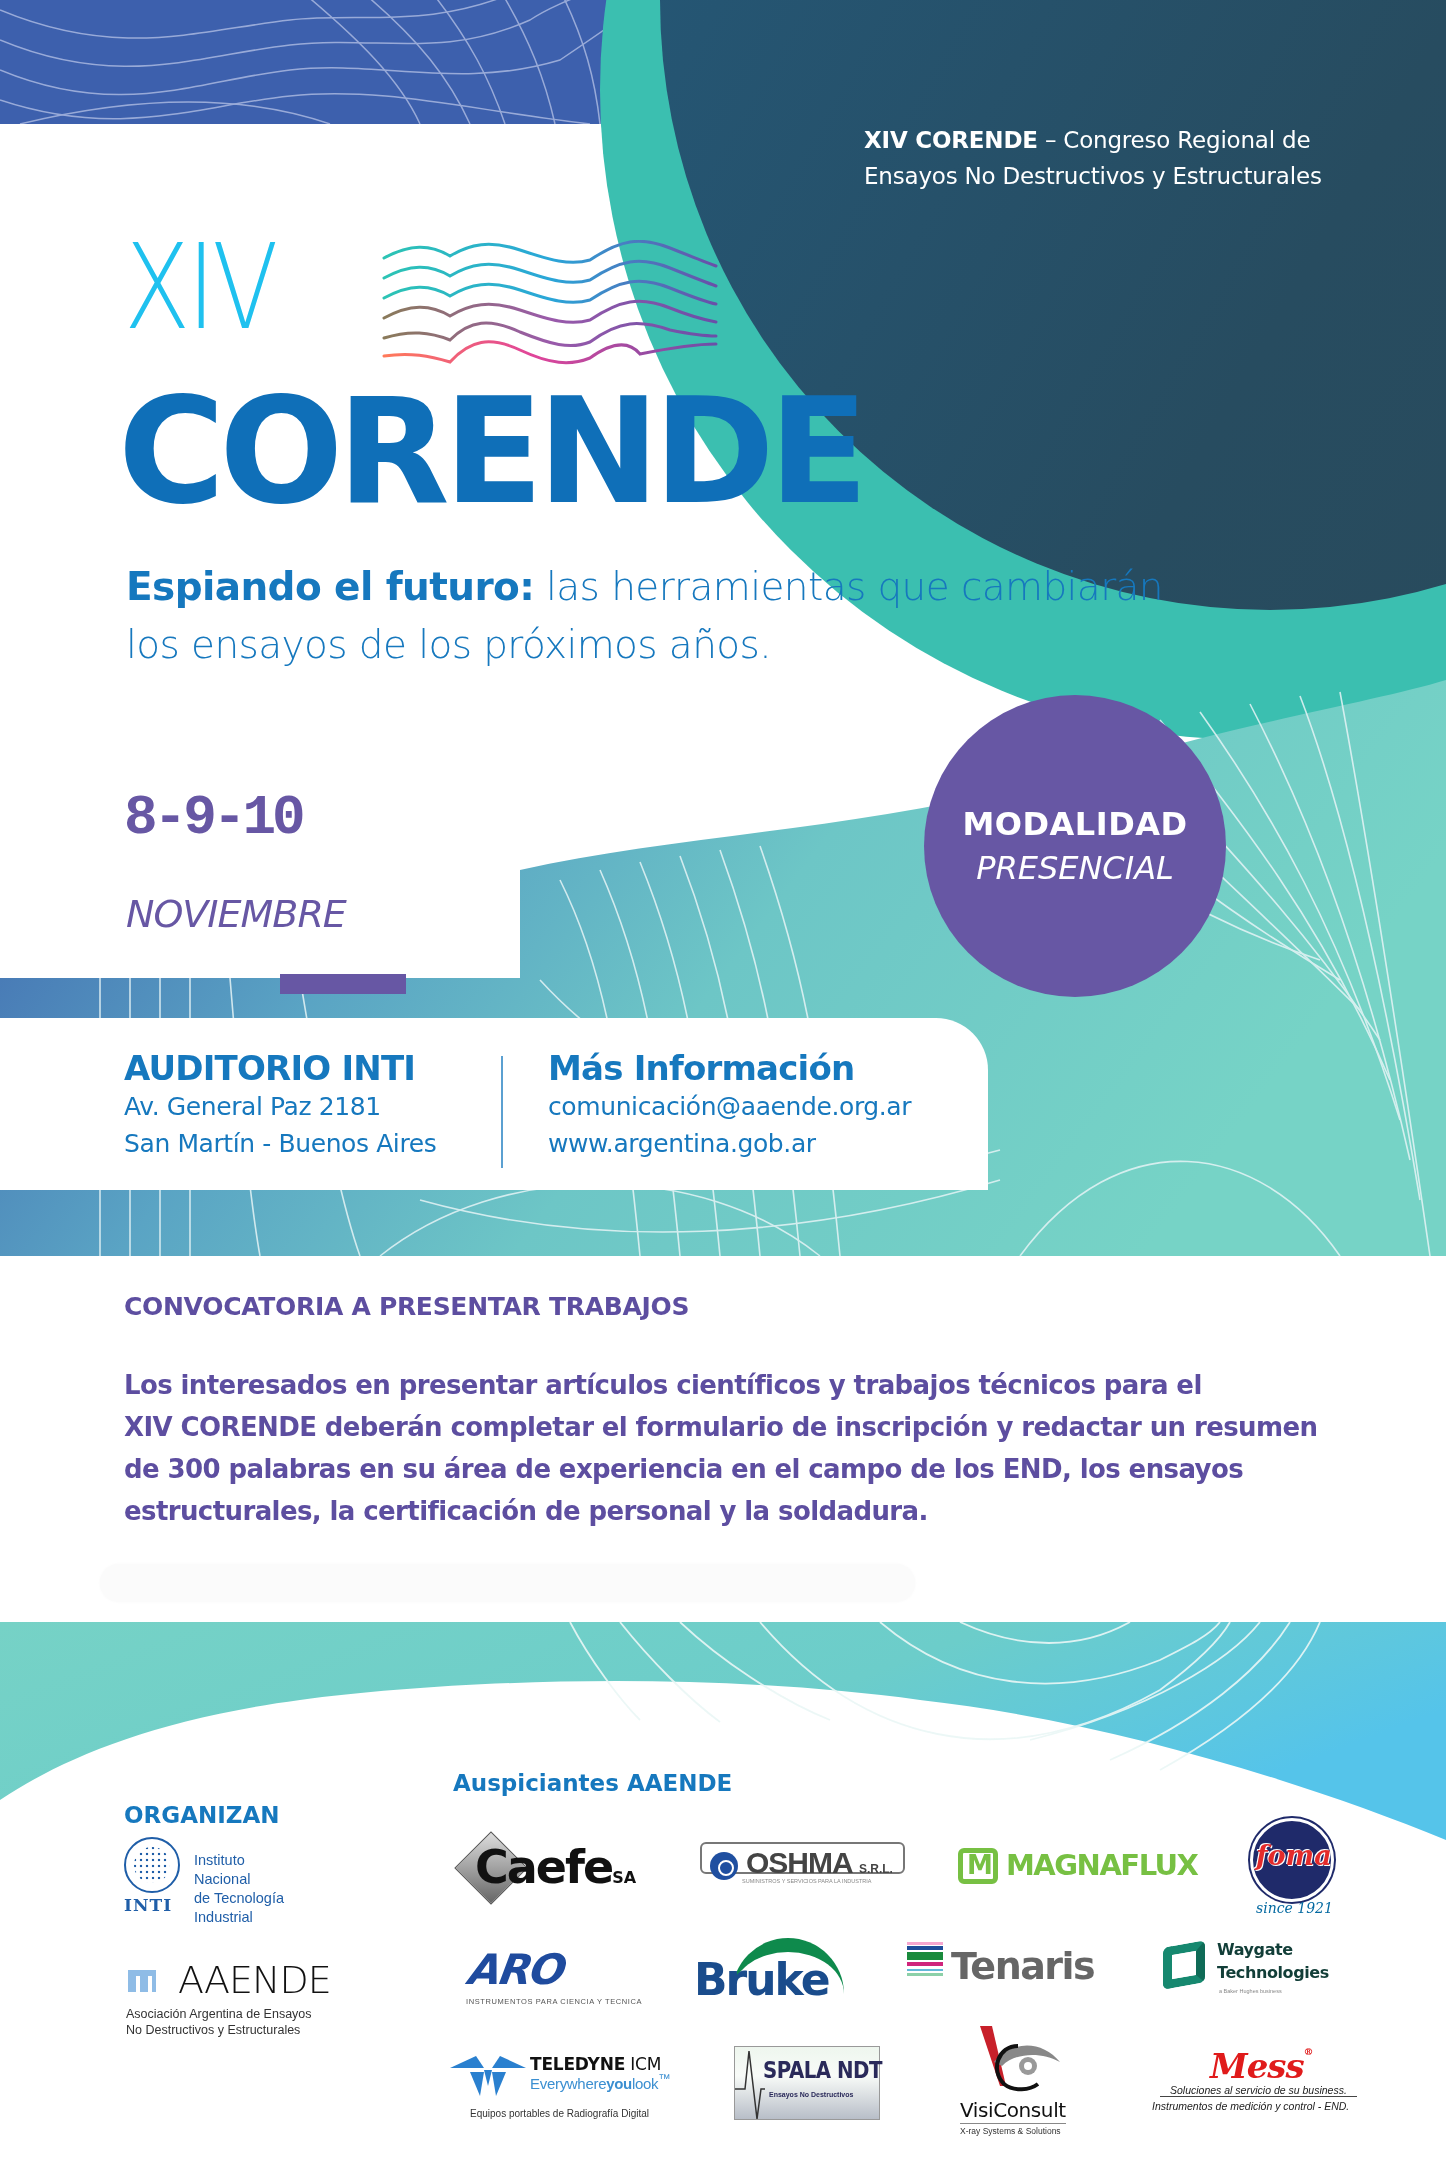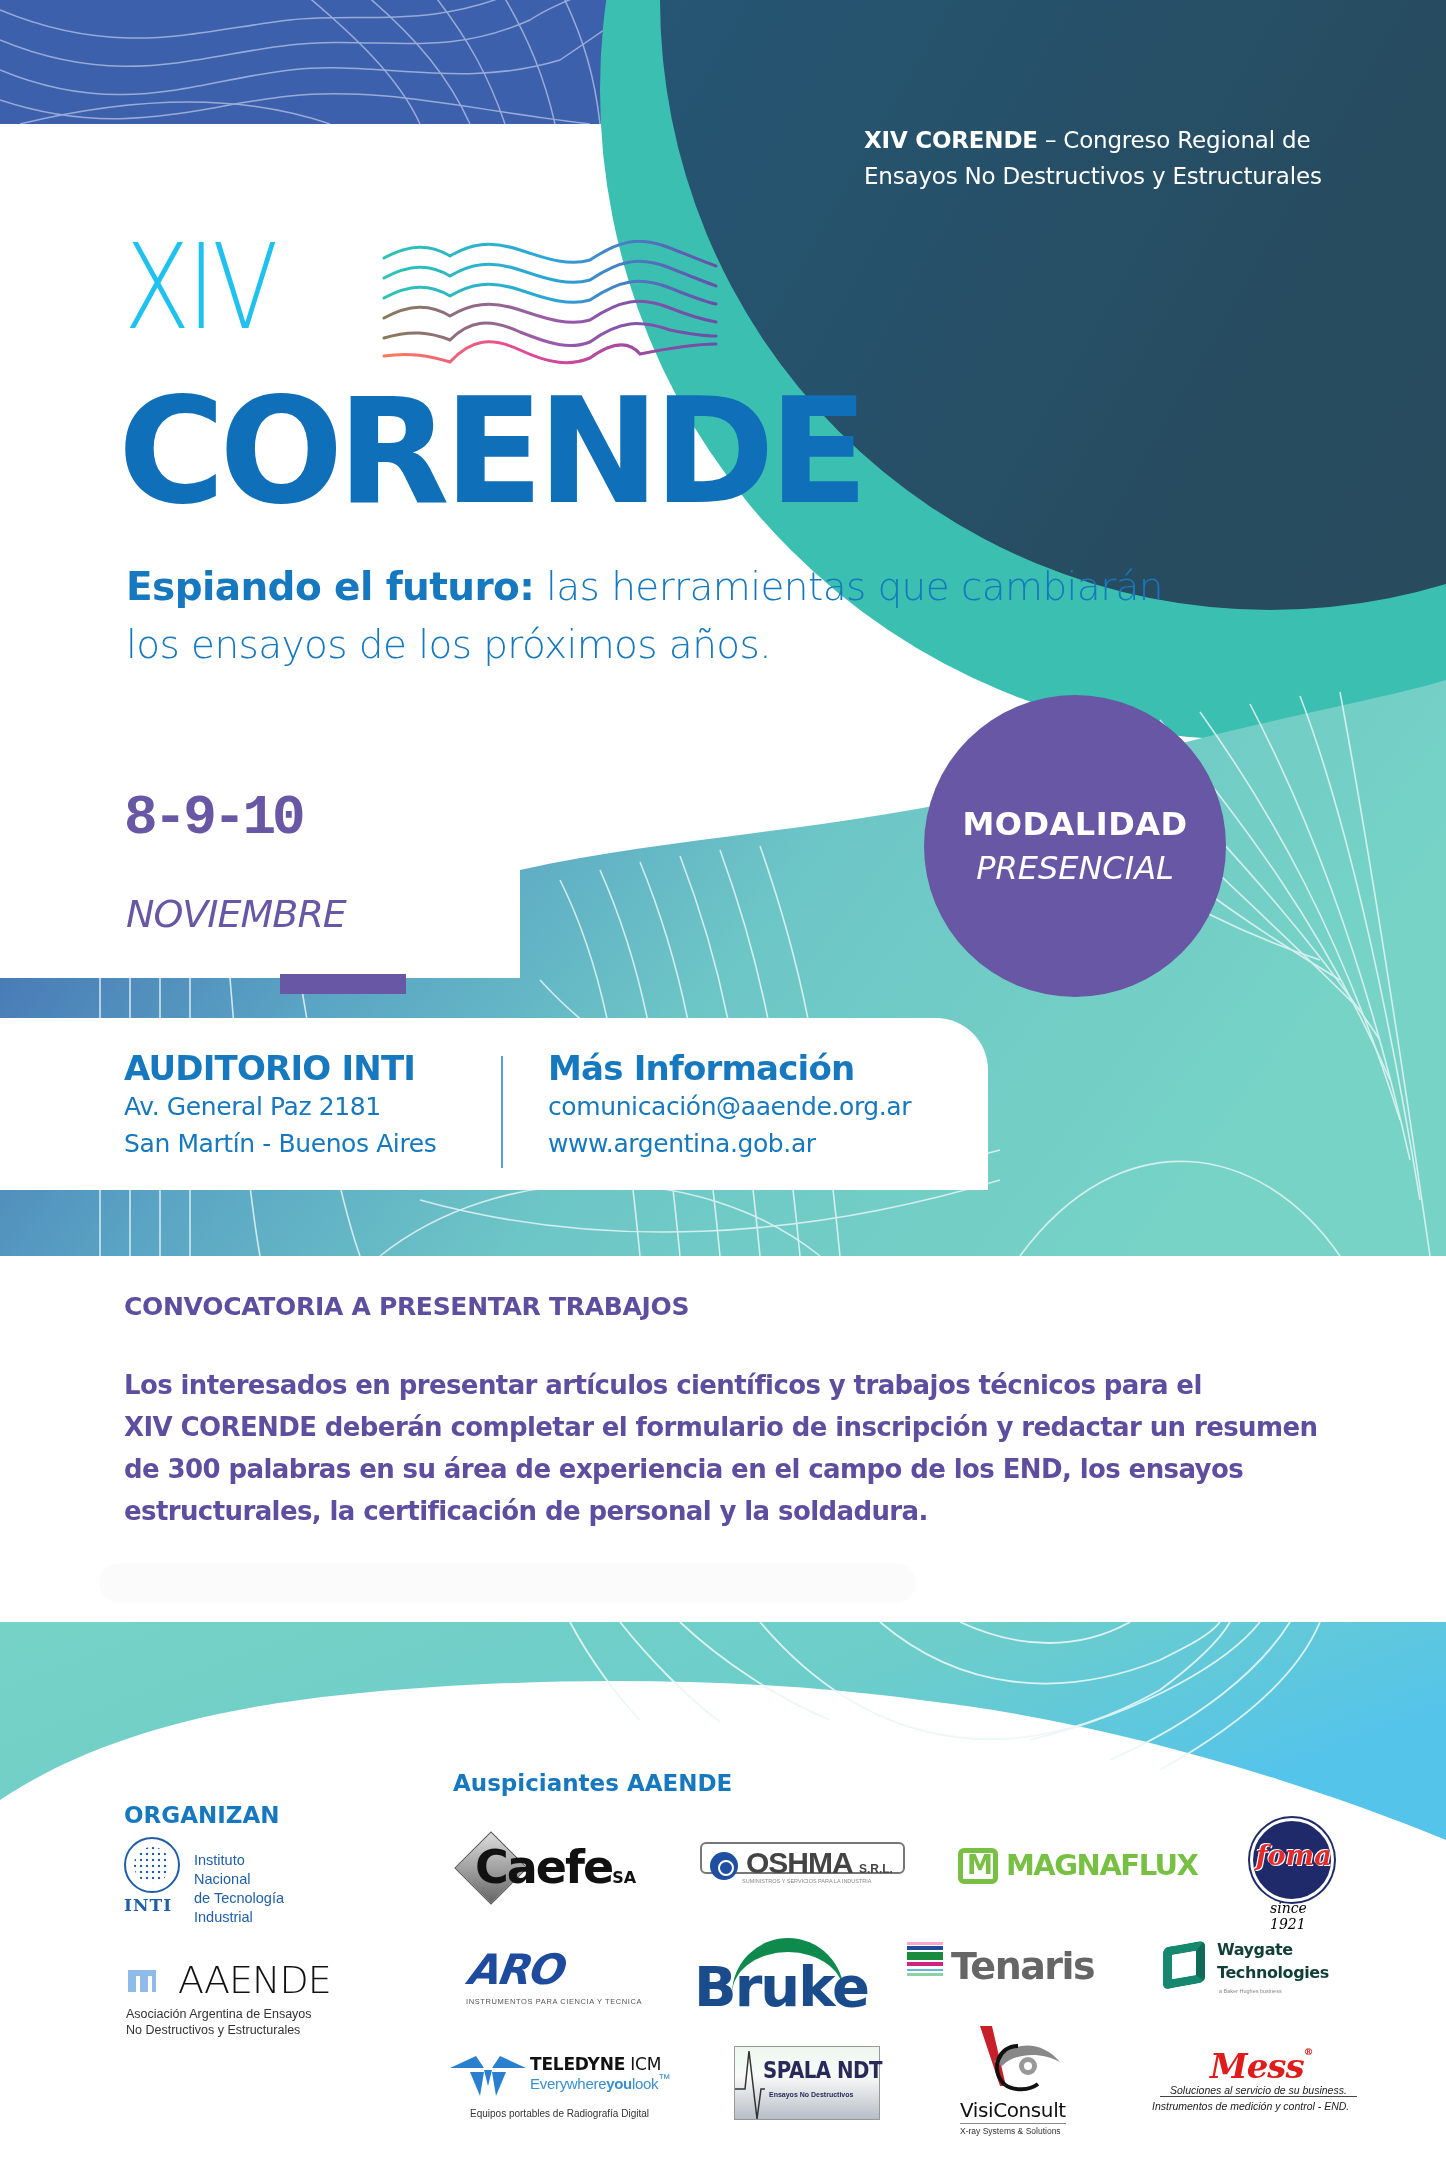--- a/index.html
+++ b/index.html
@@ -100,30 +100,30 @@
   .mag-icon { position: absolute; left: 0; top: 6px; width: 40px; height: 36px; border: 5px solid #77c043; border-radius: 6px; }
   .mag-icon::after { content: "M"; position: absolute; left: 4px; top: -3px; font-size: 26px; font-weight: 900; color: #77c043; font-family: "DejaVu Sans", sans-serif; }
   .mag-text { position: absolute; left: 48px; top: 6px; font-size: 29px; font-weight: 900; color: #77c043;
     font-family: "DejaVu Sans", sans-serif; letter-spacing: -1.5px; }
 
   .foma { left: 1250px; top: 1818px; width: 84px; height: 100px; }
   .foma-circle { position: absolute; left: 0; top: 0; width: 84px; height: 84px; border-radius: 50%; background: #1f2a6a;
     border: 3px solid #fff; box-shadow: 0 0 0 2px #1f2a6a; }
   .foma-word { position: absolute; left: 6px; top: 22px; font-size: 27px; font-weight: bold; font-style: italic; color: #e42b2b;
     font-family: "DejaVu Serif", serif; text-shadow: 1px 1px 0 #fff, -1px -1px 0 #fff; }
-  .foma-since { position: absolute; left: 20px; top: 82px; font-size: 14px; font-style: italic; color: #000000; font-family: "DejaVu Serif", serif; }
+  .foma-since { position: absolute; left: 6px; top: 82px; font-size: 14px; font-style: italic; color: #0369a1; font-family: "DejaVu Serif", serif; }
 
   .aro { left: 460px; top: 1945px; width: 180px; height: 70px; }
   .aro-word { position: absolute; left: 10px; top: 0; font-size: 42px; font-weight: 900; font-style: italic; color: #1f4b9e;
     font-family: "DejaVu Sans", sans-serif; letter-spacing: -2px; transform: skewX(-10deg); }
   .aro-sub { position: absolute; left: 6px; top: 52px; font-size: 7.5px; color: #555; letter-spacing: 0.6px; font-family: "Liberation Sans", sans-serif; white-space: nowrap; }
 
   .bruke { left: 690px; top: 1932px; width: 160px; height: 80px; }
   .bruke-arc { position: absolute; left: 42px; top: 6px; width: 112px; height: 60px; border-top: 14px solid #0e8a4c; border-radius: 60px 60px 0 0; }
-  .bruke-word { position: absolute; left: 4px; top: 22px; font-size: 56px; font-weight: bold; color: #1a4c8c; font-family: "DejaVu Sans", sans-serif; letter-spacing: -2px; }
+  .bruke-word { position: absolute; left: 4px; top: 22px; font-size: 44px; font-weight: bold; color: #1a4c8c; font-family: "DejaVu Sans", sans-serif; letter-spacing: -2px; }
 
   .tenaris { left: 905px; top: 1940px; width: 200px; height: 56px; }
   .ten-stripes { position: absolute; left: 2px; top: 2px; width: 36px; height: 34px;
     background: linear-gradient(#f6a6cf 0 8%, #fff 8% 12%, #1e4c9a 12% 24%, #fff 24% 30%, #1a8a3c 30% 52%, #fff 52% 58%, #d0247c 58% 72%, #fff 72% 78%, #62b8d9 78% 86%, #fff 86% 90%, #8cd0a8 90% 100%); }
   .ten-word { position: absolute; left: 46px; top: 4px; font-size: 38px; font-weight: bold; color: #666; font-family: "DejaVu Sans", sans-serif; letter-spacing: -1.5px; }
 
   .waygate { left: 1163px; top: 1938px; width: 200px; height: 70px; }
   .way-icon { position: absolute; left: 0; top: 6px; width: 42px; height: 42px; border: 9px solid #16886f; border-radius: 6px;
     transform: skewY(-10deg); border-right-color: #0f6b57; }
   .way-word { position: absolute; left: 54px; top: 0; font-size: 16px; line-height: 23px; font-weight: bold; color: #123e38; font-family: "DejaVu Sans", sans-serif; letter-spacing: -0.4px; }

